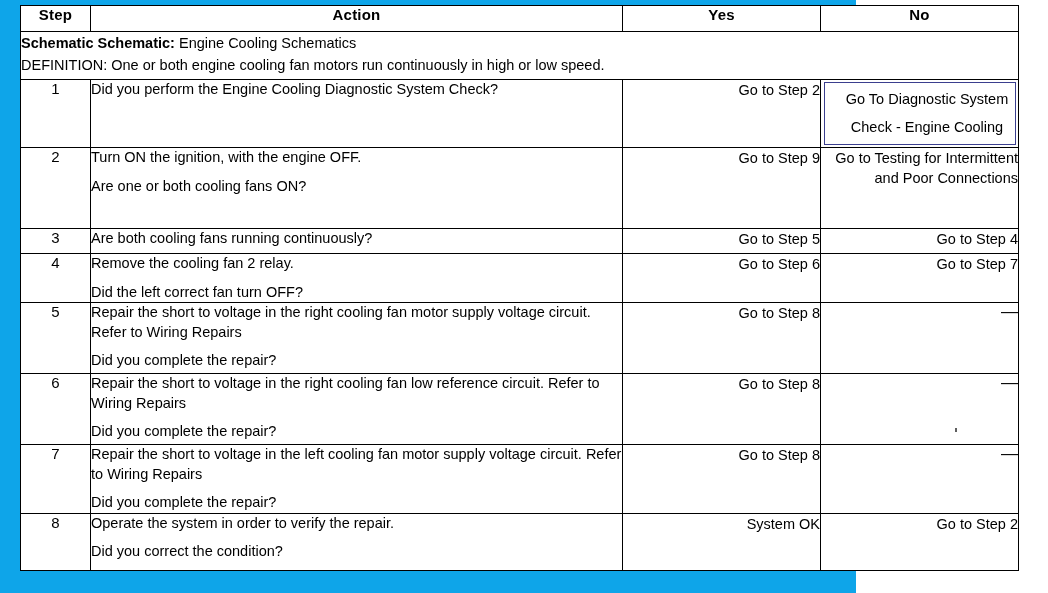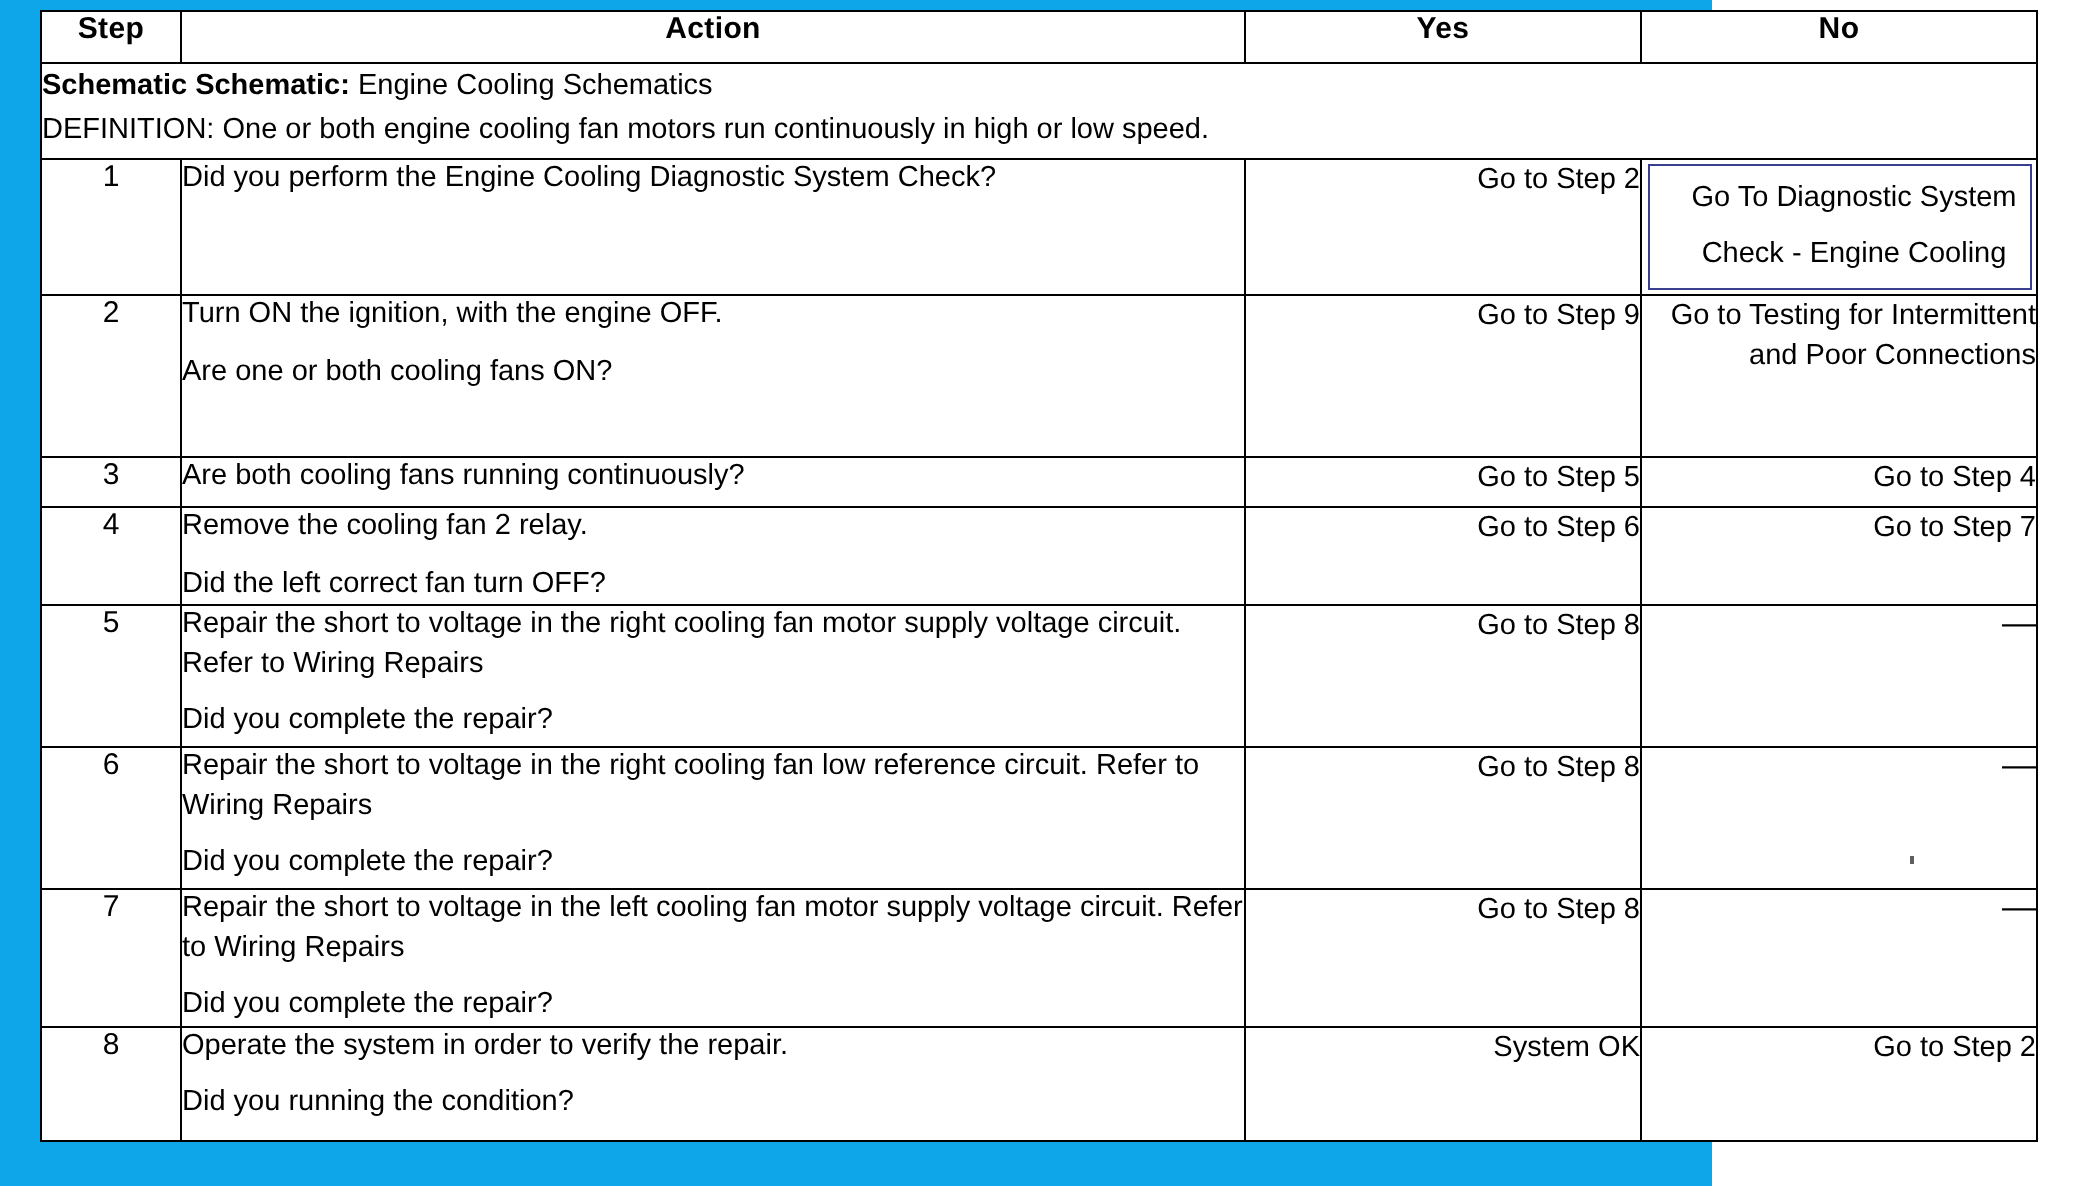--- a/index.html
+++ b/index.html
@@ -277,21 +277,21 @@
           </td>
           <td class="yn-cell yn-middle">
             <span class="dash">—</span>
           </td>
         </tr>
 
         <tr class="r8">
           <td class="step-cell">8</td>
           <td class="action-cell">
             <p class="action-para">Operate the system in order to verify the repair.</p>
-            <p class="action-para">Did you running the condition?</p>
+            <p class="action-para">Did you correct the condition?</p>
           </td>
           <td class="yn-cell yn-bottom">
             <span class="yn-text"><span>System OK</span><span class="ital"></span></span>
           </td>
           <td class="yn-cell yn-bottom">
             <span class="yn-text"><span>Go to </span><span class="ital">Step 2</span></span>
           </td>
         </tr>
       </tbody>
     </table>

